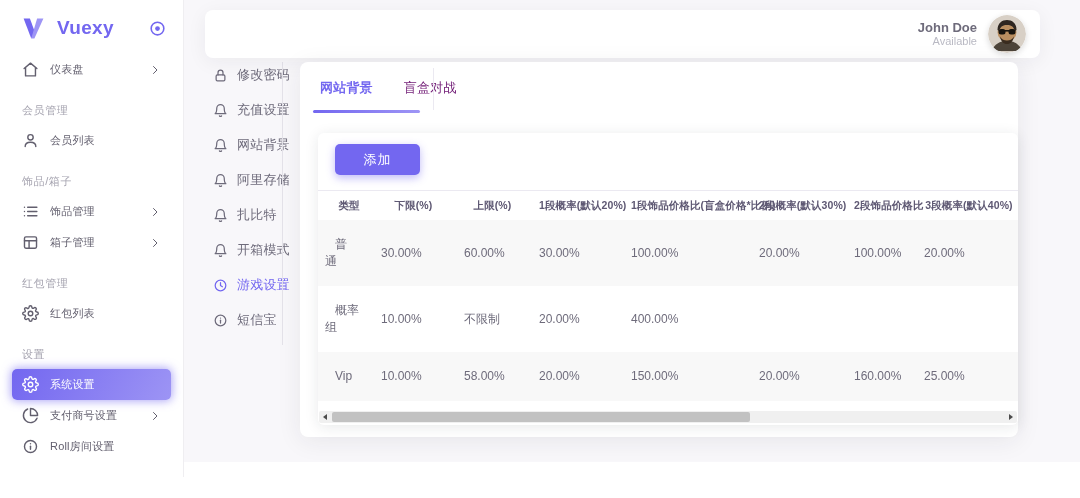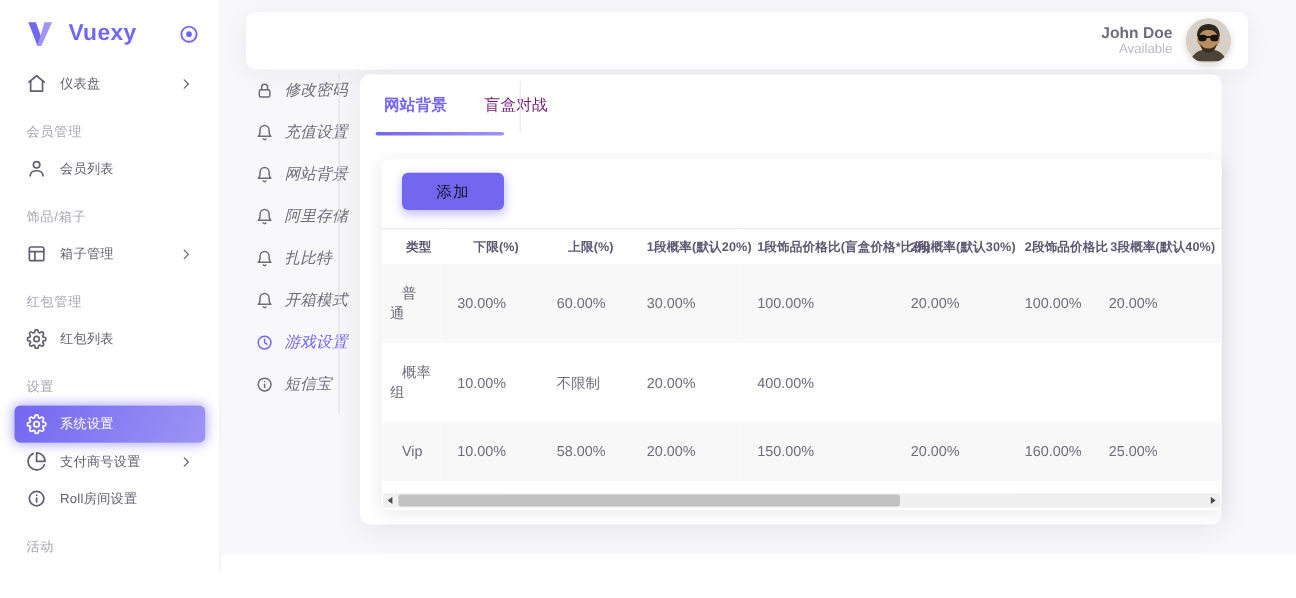--- a/index.html
+++ b/index.html
@@ -65,21 +65,21 @@
 
   
   .submenu { position:absolute; left:200px; top:58px; width:82px; z-index:4; }
   .submenu-divider { position:absolute; left:282px; top:62px; width:1px; height:283px; background:#e4e2e9; z-index:4; }
   .sm-item {
     display:flex; align-items:center; height:34px; margin-bottom:1px;
     color:#6e6b7b; font-size:13px; cursor:pointer; padding-left:13px; position:relative;
   }
   .sm-item .sm-icon { width:15px; height:15px; flex:0 0 15px; margin-right:9px; display:flex; }
   .sm-item .sm-icon svg { width:15px; height:15px; }
-  .sm-item .sm-label { white-space:nowrap; letter-spacing:.2px;font-style:italic; }
+  .sm-item .sm-label { white-space:nowrap; letter-spacing:.2px; }
   .sm-item.active { color:#7367f0; }
   .sm-item.active::after {
     content:""; position:absolute; right:-82px; top:-2px; width:3px; height:38px;
     background:#7367f0; border-radius:2px;
   }
 
   
   .content-card {
     position:absolute; left:300px; top:62px; width:718px; height:375px;
     background:#fff; border-radius:8px; z-index:5;
@@ -96,21 +96,21 @@
 
   
   .panel {
     position:absolute; left:18px; top:71px; width:700px; height:292px;
     background:#fff; border-radius:6px;
     box-shadow:0 2px 14px rgba(34,41,47,.10);
   }
   .panel-toolbar { padding:11px 0 15px 17px; }
   .add-btn {
     width:85px; height:31px; border:none; border-radius:5px;
-    background:#7367f0; color:#0f172a; font-size:13px; font-family:Liberation Sans, sans-serif;
+    background:#7367f0; color:#ffffff; font-size:13px; font-family:Liberation Sans, sans-serif;
     cursor:pointer; box-shadow:0 3px 8px rgba(115,103,240,.45); letter-spacing:1px;
   }
 
   
   table.data-table { width:700px; table-layout:fixed; border-collapse:collapse; }
   .data-table th {
     text-align:center; font-size:10.5px; font-weight:700; color:#5e5873;
     padding:8px 4px 7px 14px; white-space:nowrap; overflow:visible;
     border-top:1px solid #ebe9f1; letter-spacing:.1px;
   }
@@ -172,20 +172,34 @@
         <div class="nav-item">
           <span class="ni-icon">
             <svg class="stroke-ic" viewBox="0 0 24 24">
               <circle cx="12" cy="7.5" r="3.8"></circle>
               <path d="M4.5 20.5c0-4 3.5-6 7.5-6s7.5 2 7.5 6"></path>
             </svg>
           </span>
           <span class="ni-label">会员列表</span>
         </div>
         <div class="nav-section">饰品/箱子</div>
+        <div class="nav-item">
+          <span class="ni-icon">
+            <svg class="stroke-ic" viewBox="0 0 24 24">
+              <path d="M8 6h13M8 12h13M8 18h13"></path>
+              <path d="M3.5 6h.01M3.5 12h.01M3.5 18h.01"></path>
+            </svg>
+          </span>
+          <span class="ni-label">饰品管理</span>
+          <span class="ni-chev">
+            <svg class="stroke-ic" viewBox="0 0 24 24">
+              <path d="M9 5l7 7-7 7"></path>
+            </svg>
+          </span>
+        </div>
         <div class="nav-item">
           <span class="ni-icon">
             <svg class="stroke-ic" viewBox="0 0 24 24">
               <rect x="3.5" y="4" width="17" height="16" rx="2"></rect>
               <path d="M3.5 9.5h17M10 9.5V20"></path>
             </svg>
           </span>
           <span class="ni-label">箱子管理</span>
           <span class="ni-chev">
             <svg class="stroke-ic" viewBox="0 0 24 24">

